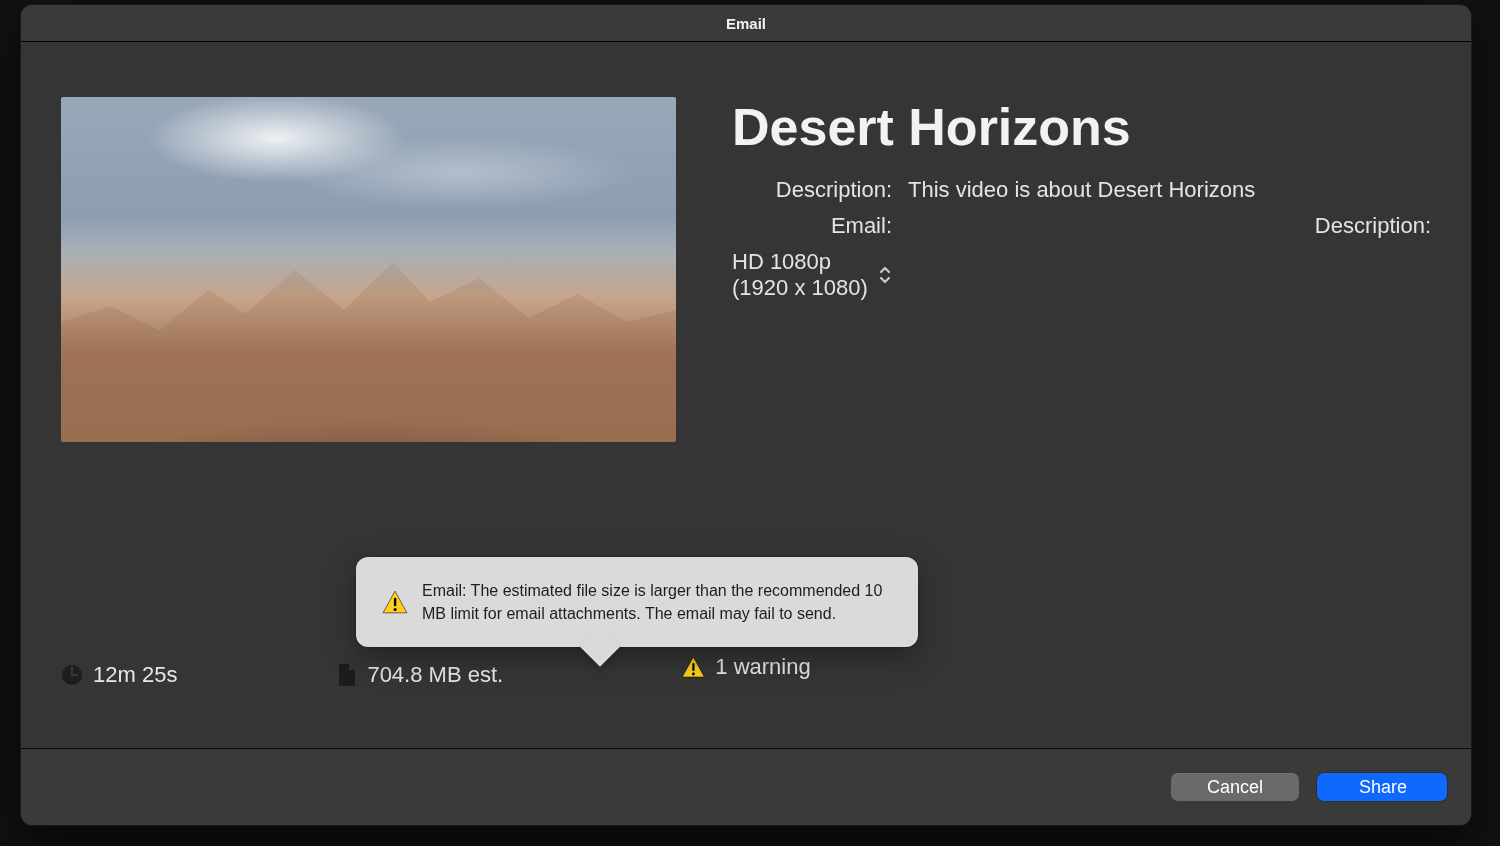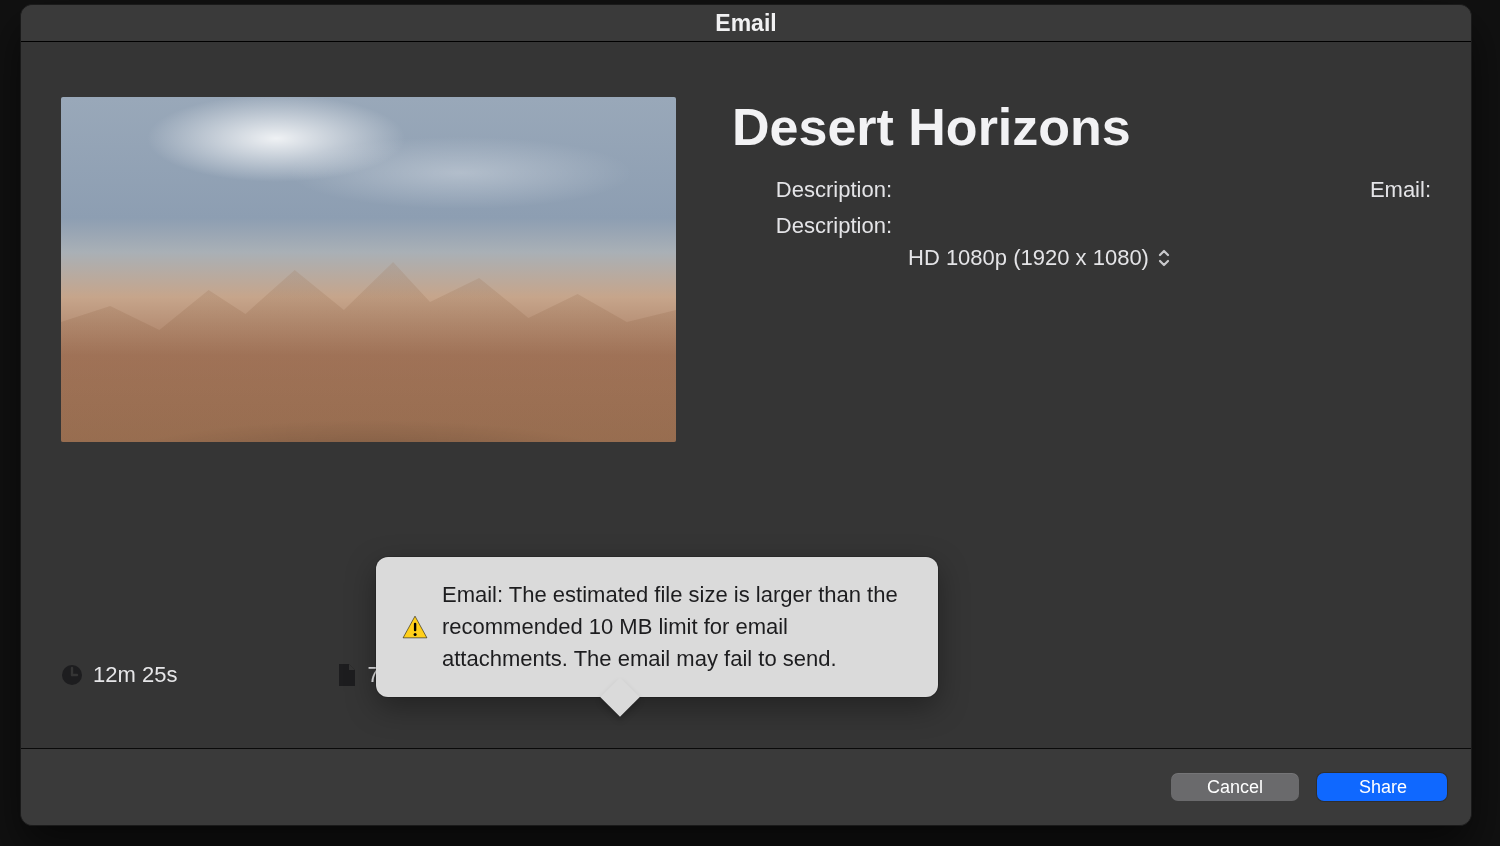--- a/index.html
+++ b/index.html
@@ -27,21 +27,21 @@
     }
 
     
     .titlebar {
       height: 36px;
       border-bottom: 1px solid #000000;
       background: #3a3a3a;
       border-top-left-radius: 12px;
       border-top-right-radius: 12px;
       display: flex; align-items: center; justify-content: center;
-      font-size: 23px; font-weight: 600;
+      font-size: 15px; font-weight: 600;
       color: #f1f1f2;
     }
 
     
     .content {
       flex: 1 1 auto;
       display: flex;
       align-items: flex-start;
       padding: 55px 40px 0 40px;
       position: relative;
@@ -72,21 +72,21 @@
 
     
     .meta { margin-left: 56px; flex: 1; }
     .title {
       font-size: 52px; font-weight: 600; margin: 0 0 20px 0; color: #f2f2f4;
     }
     .fields { display: grid; grid-template-columns: 160px auto; row-gap: 10px; column-gap: 16px; font-size: 22px; }
     .fields .label { text-align: right; color: #e4e4e7; }
     .fields .value { color: #e4e4e7; }
 
-    .select-row { display: inline-flex; align-items: center; gap: 8px; margin-top: 32px; }
+    .select-row { display: inline-flex; align-items: center; gap: 8px; }
     .stepper-icon svg { display:block; }
 
     
     .infobar {
       position: absolute;
       left: 40px; right: 40px; bottom: 60px;
       display: flex; align-items: center; gap: 10px;
       font-size: 22px; color: #e6e6e8;
     }
     .info-item { display:flex; align-items:center; gap:10px; }
@@ -115,28 +115,28 @@
       border-radius: 7px; font-size: 18px; font-weight: 400;
       display:flex; align-items:center; justify-content:center;
       cursor: pointer; user-select: none;
     }
     .btn-secondary { background: #6a6a6c; color: #fff; box-shadow: inset 0 1px 0 rgba(255,255,255,0.08); }
     .btn-primary   { background: #0f68ff; color: #fff; box-shadow: 0 0 0 1px rgba(0,0,0,0.2); padding-left: 20px; }
 
     
     .popover {
       position: absolute;
-      left: 355px; top: 515px;
+      left: 335px; top: 515px;
       width: 510px;
       background: #dadada;
       color: #1d1d1f;
       border-radius: 12px;
       padding: 22px 26px 22px 26px;
       box-shadow: 0 10px 30px rgba(0,0,0,0.35), 0 0 0 1px rgba(0,0,0,0.15);
-      font-size: 22px; line-height: 1.45;
+      font-size: 16px; line-height: 1.45;
     }
     .popover-body { display:flex; gap:14px; }
     .popover-text { flex:1; }
     .popover::after{
       content:""; position:absolute; left:230px; bottom:-14px;
       width:28px; height:28px; background:#dadada;
       transform: rotate(45deg);
       box-shadow: 3px 3px 6px rgba(0,0,0,0.18);
     }
 
@@ -156,20 +156,21 @@
 
     <div class="thumb-wrap">
       <div class="thumb"></div>
     </div>
 
     <div class="meta">
       <h1 class="title">Desert Horizons</h1>
 
       <div class="fields">
         <div class="label">Description:</div>
+        <div class="value">This video is about Desert Horizons</div>
 
         <div class="label">Email:</div>
 
         <div class="label">Description:</div>
         <div class="value select-row">
           <span>HD 1080p (1920 x 1080)</span>
           <span class="icon stepper-icon">
             <svg width="14" height="20" viewBox="0 0 14 20">
               <path d="M3 7 L7 3 L11 7" fill="none" stroke="#c9c9cc" stroke-width="2.2" stroke-linecap="round" stroke-linejoin="round"></path>
               <path d="M3 13 L7 17 L11 13" fill="none" stroke="#c9c9cc" stroke-width="2.2" stroke-linecap="round" stroke-linejoin="round"></path>

